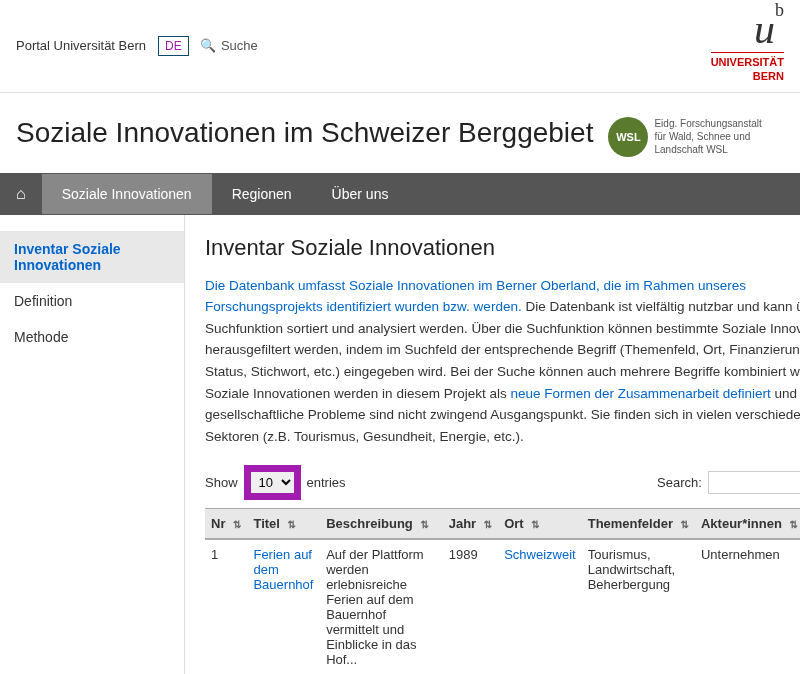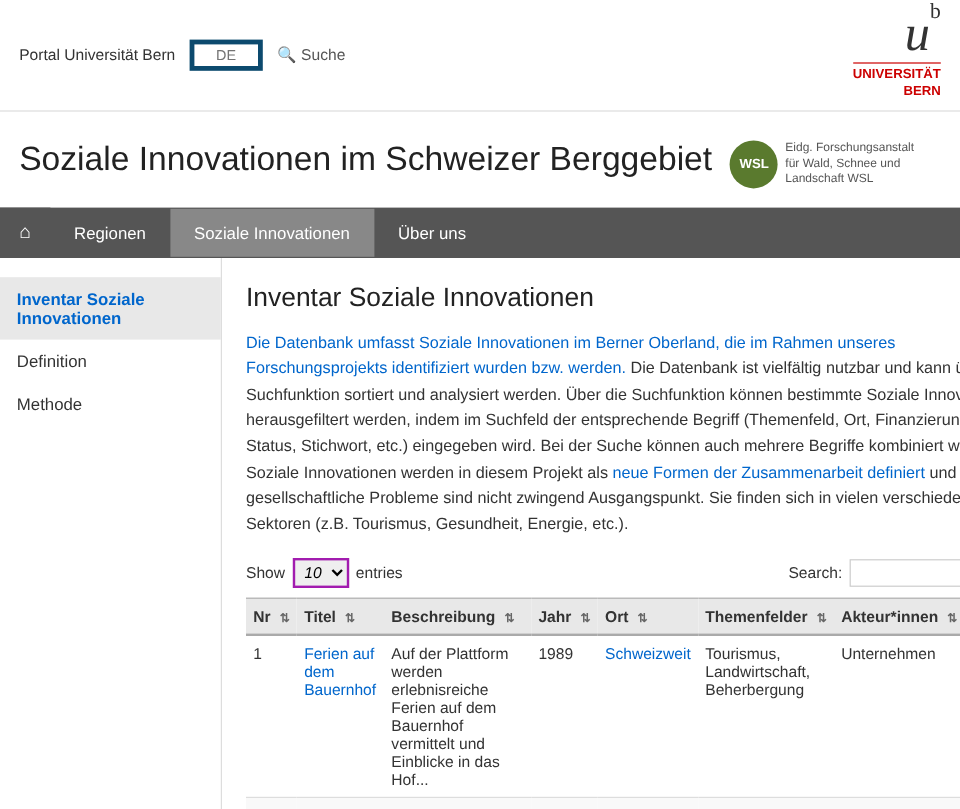--- a/index.html
+++ b/index.html
@@ -9,26 +9,26 @@
     .top-bar {
       display: flex;
       align-items: center;
       padding: 8px 16px;
       border-bottom: 1px solid #ddd;
       background: #fff;
     }
     .top-bar-left { display: flex; align-items: center; gap: 12px; flex: 1; }
     .portal-link { font-size: 13px; color: #333; text-decoration: none; }
     .lang-btn {
-      border: 4px solid #0c4a6e;
+      border: 1px solid #0c4a6e;
       background: #fff;
-      padding: 2px 18px;
+      padding: 2px 6px;
       font-size: 12px;
       cursor: pointer;
-      color: #737373;
+      color: #a21caf;
     }
     .search-area { display: flex; align-items: center; gap: 4px; color: #555; font-size: 13px; cursor: pointer; }
     .top-bar-right { display: flex; flex-direction: column; align-items: flex-end; }
     .uni-logo-text {
       font-size: 11px;
       color: #c00;
       font-weight: bold;
       text-align: right;
       line-height: 1.3;
       border-top: 1px solid #c00;
@@ -160,22 +160,21 @@
       display: flex;
       align-items: center;
       justify-content: space-between;
       margin-bottom: 8px;
       font-size: 13px;
     }
     .show-entries { display: flex; align-items: center; gap: 6px; }
     .show-entries select {
       padding: 2px 4px;
       font-size: 13px;
-      border: 2px solid #a21caf;
-      font-style: italic;
+      border: 7px solid #a21caf;
     }
     .search-box { display: flex; align-items: center; gap: 6px; }
     .search-box input {
       border: 1px solid #ccc;
       padding: 3px 6px;
       font-size: 13px;
       width: 140px;
     }
 
     
@@ -238,22 +237,22 @@
 <div class="hero">
   <h1 class="hero-title">Soziale Innovationen im Schweizer Berggebiet</h1>
   <div class="wsl-logo">
     <div class="wsl-circle">WSL</div>
     <div class="wsl-text">Eidg. Forschungsanstalt für Wald, Schnee und Landschaft WSL</div>
   </div>
 </div>
 
 <nav>
   <a class="nav-home" href="#">⌂</a>
+  <a class="nav-item active" href="#">Soziale Innovationen</a>
   <a class="nav-item" href="#">Regionen</a>
-  <a class="nav-item active" href="#">Soziale Innovationen</a>
   <a class="nav-item" href="#">Über uns</a>
 </nav>
 
 <div class="main-content">
 
   <div class="sidebar">
     <div class="sidebar-item active">Inventar Soziale Innovationen</div>
     <div class="sidebar-item">Definition</div>
     <div class="sidebar-item">Methode</div>
   </div>

